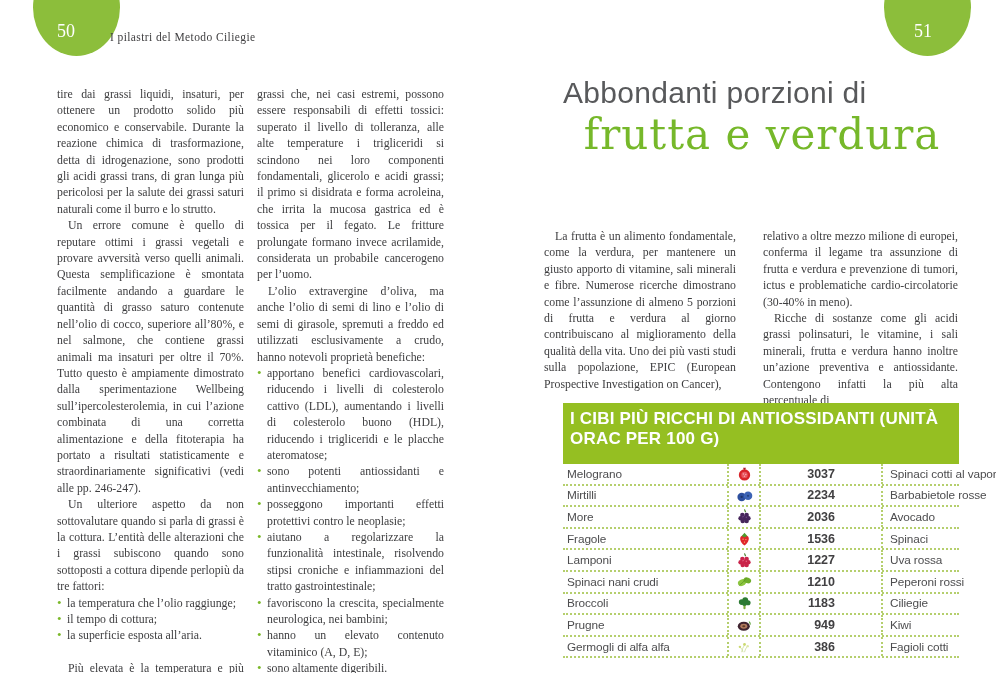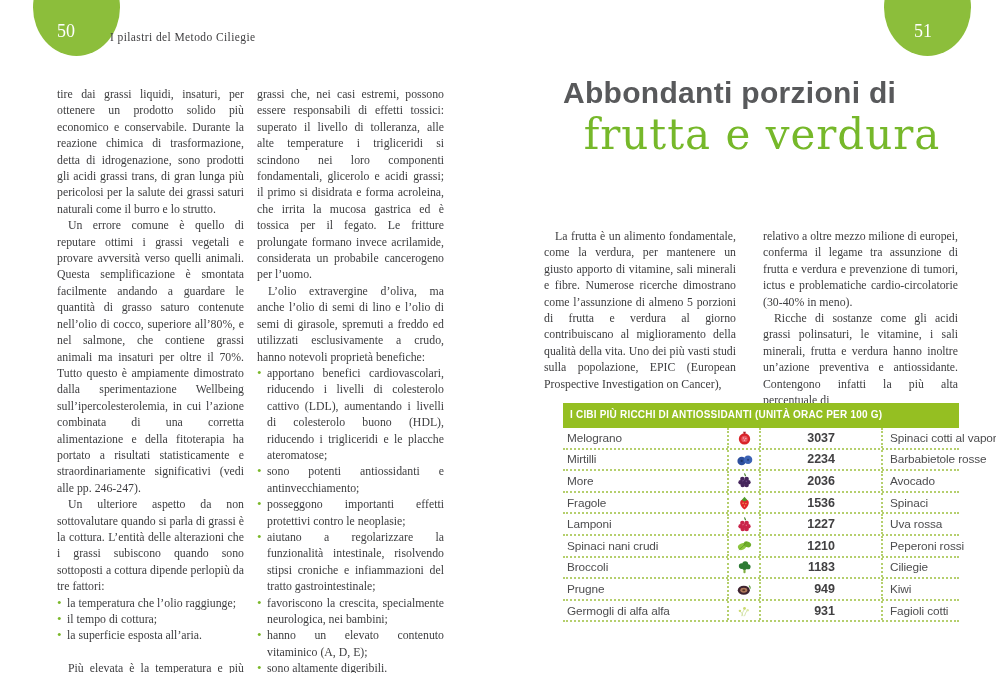--- a/index.html
+++ b/index.html
@@ -20,27 +20,27 @@
   .col-c{left:544px;top:228px;width:192px;}
   .col-d{left:763px;top:228px;width:195px;}
   .para{margin:0;}
   .para.indent{text-indent:11px;}
   .para.gap{margin-top:16px;}
   .bullet{display:flex;}
   .bullet .dot{flex:0 0 10px;color:#7ab829;font-size:13px;line-height:16.4px;}
   .bullet .btext{flex:1;text-align:justify;}
   
   .title-top{position:absolute;left:563px;top:76px;margin:0;font-family:"Liberation Sans",sans-serif;
-             font-weight:700;font-size:30px;color:#58595b;letter-spacing:.3px;}
+             font-weight:400;font-size:30px;color:#58595b;letter-spacing:.3px;}
   .title-main{position:absolute;left:563px;top:110px;width:398px;margin:0;text-align:center;
               font-family:"DejaVu Serif",serif;font-weight:500;font-size:42px;color:#76b82a;letter-spacing:1px;}
   
   .orac-table{position:absolute;left:563px;top:403px;width:396px;font-family:"Liberation Sans",sans-serif;}
-  .orac-header{background:#95bf22;color:#ffffff;font-weight:bold;font-size:10px;
-               padding:6px 0 8px 7px;letter-spacing:.2px;}
+  .orac-header{background:#95bf22;color:#ffffff;font-weight:bold;font-size:17px;
+               padding:6px 0 15px 7px;letter-spacing:.2px;}
   .orac-row{display:grid;grid-template-columns:124px 34px 40px 115px 34px 49px;
             align-items:center;height:19.6px;border-bottom:2px dotted #b5cf6d;gap:40px;}
   .ocell{height:100%;display:flex;align-items:center;overflow:hidden;}
   .ocell.name{padding-left:4px;font-size:11.8px;letter-spacing:-.1px;color:#4d4d4f;white-space:nowrap;}
   .ocell.name.second{border-left:2px dotted #b5cf6d;padding-left:7px;}
   .ocell.icon{border-left:2px dotted #b5cf6d;border-right:2px dotted #b5cf6d;justify-content:center;}
   .ocell.icon svg{width:17px;height:17px;display:block;}
   .ocell.val{justify-content:flex-end;padding-right:6px;font-size:12.5px;font-weight:bold;color:#414042;}
 </style>
 </head>
@@ -346,21 +346,21 @@
                 <g stroke="#cfdfa0" stroke-width="1.2" fill="none">
                   <path d="M8 20 Q9 14 12 10"></path>
                   <path d="M12 20 Q13 15 16 12"></path>
                   <path d="M10 20 Q9 16 6 13"></path>
                 </g>
                 <circle cx="12" cy="9" r="2" fill="#cbd96f"></circle>
                 <circle cx="16.5" cy="11.5" r="1.7" fill="#dde8a8"></circle>
                 <circle cx="5.5" cy="12.5" r="1.7" fill="#cbd96f"></circle>
               </svg>
             </div>
-            <div class="ocell val">931</div>
+            <div class="ocell val">386</div>
             <div class="ocell name second">Fagioli cotti</div>
             <div class="ocell icon">
               <svg viewBox="0 0 24 24" xmlns="http://www.w3.org/2000/svg">
                 <g fill="#e2bd83">
                   <ellipse cx="6" cy="13" rx="2.6" ry="2" transform="rotate(-15 6 13)"></ellipse>
                   <ellipse cx="13" cy="15" rx="3.2" ry="2.4" transform="rotate(20 13 15)"></ellipse>
                   <ellipse cx="18.5" cy="12" rx="2.4" ry="1.8" transform="rotate(-25 18.5 12)"></ellipse>
                 </g>
                 <circle cx="12.5" cy="14.5" r=".8" fill="#ffffff"></circle>
               </svg>

